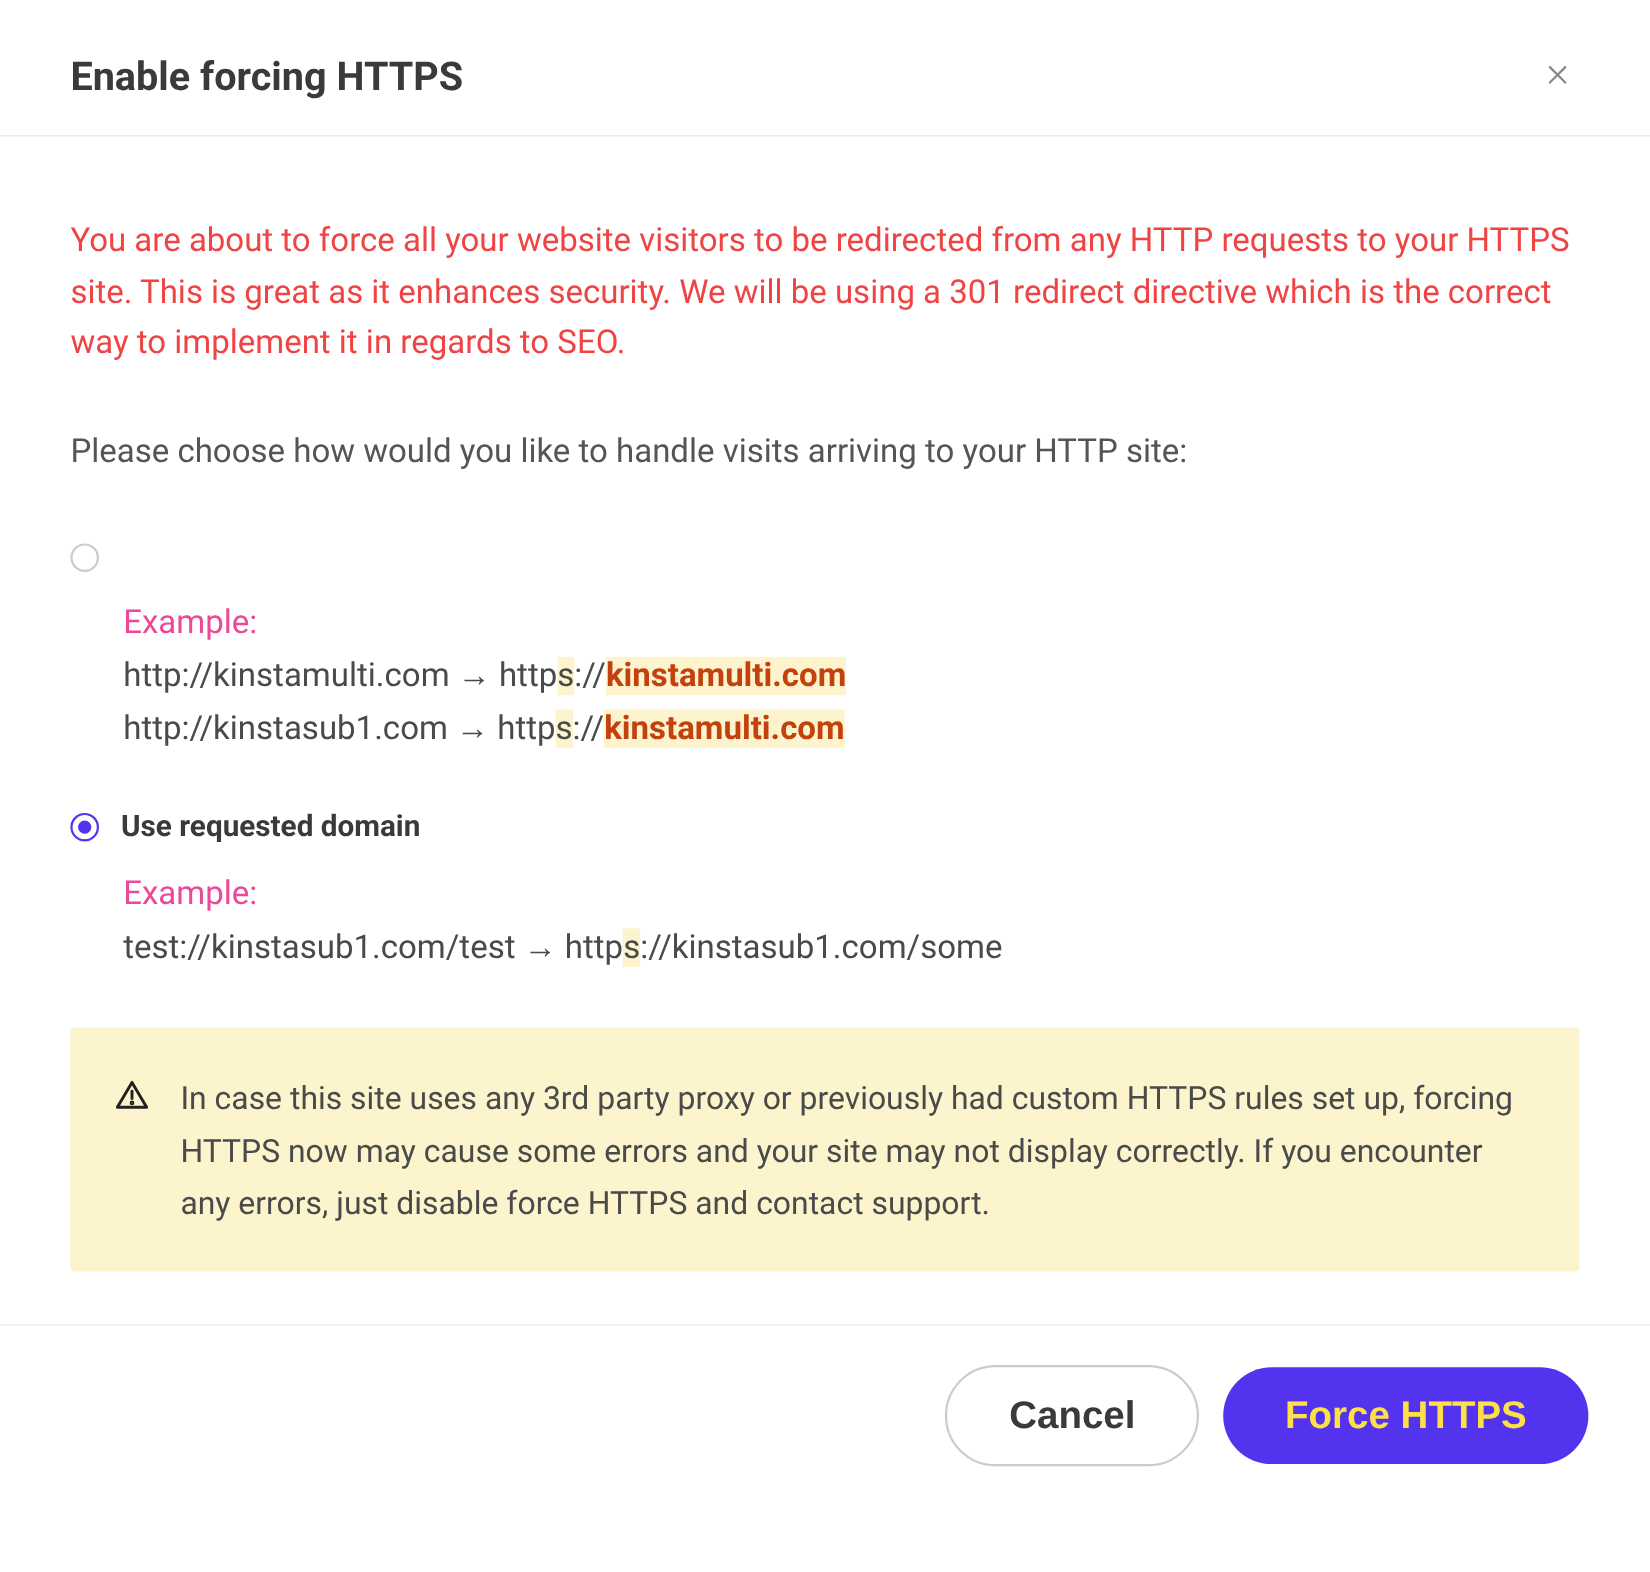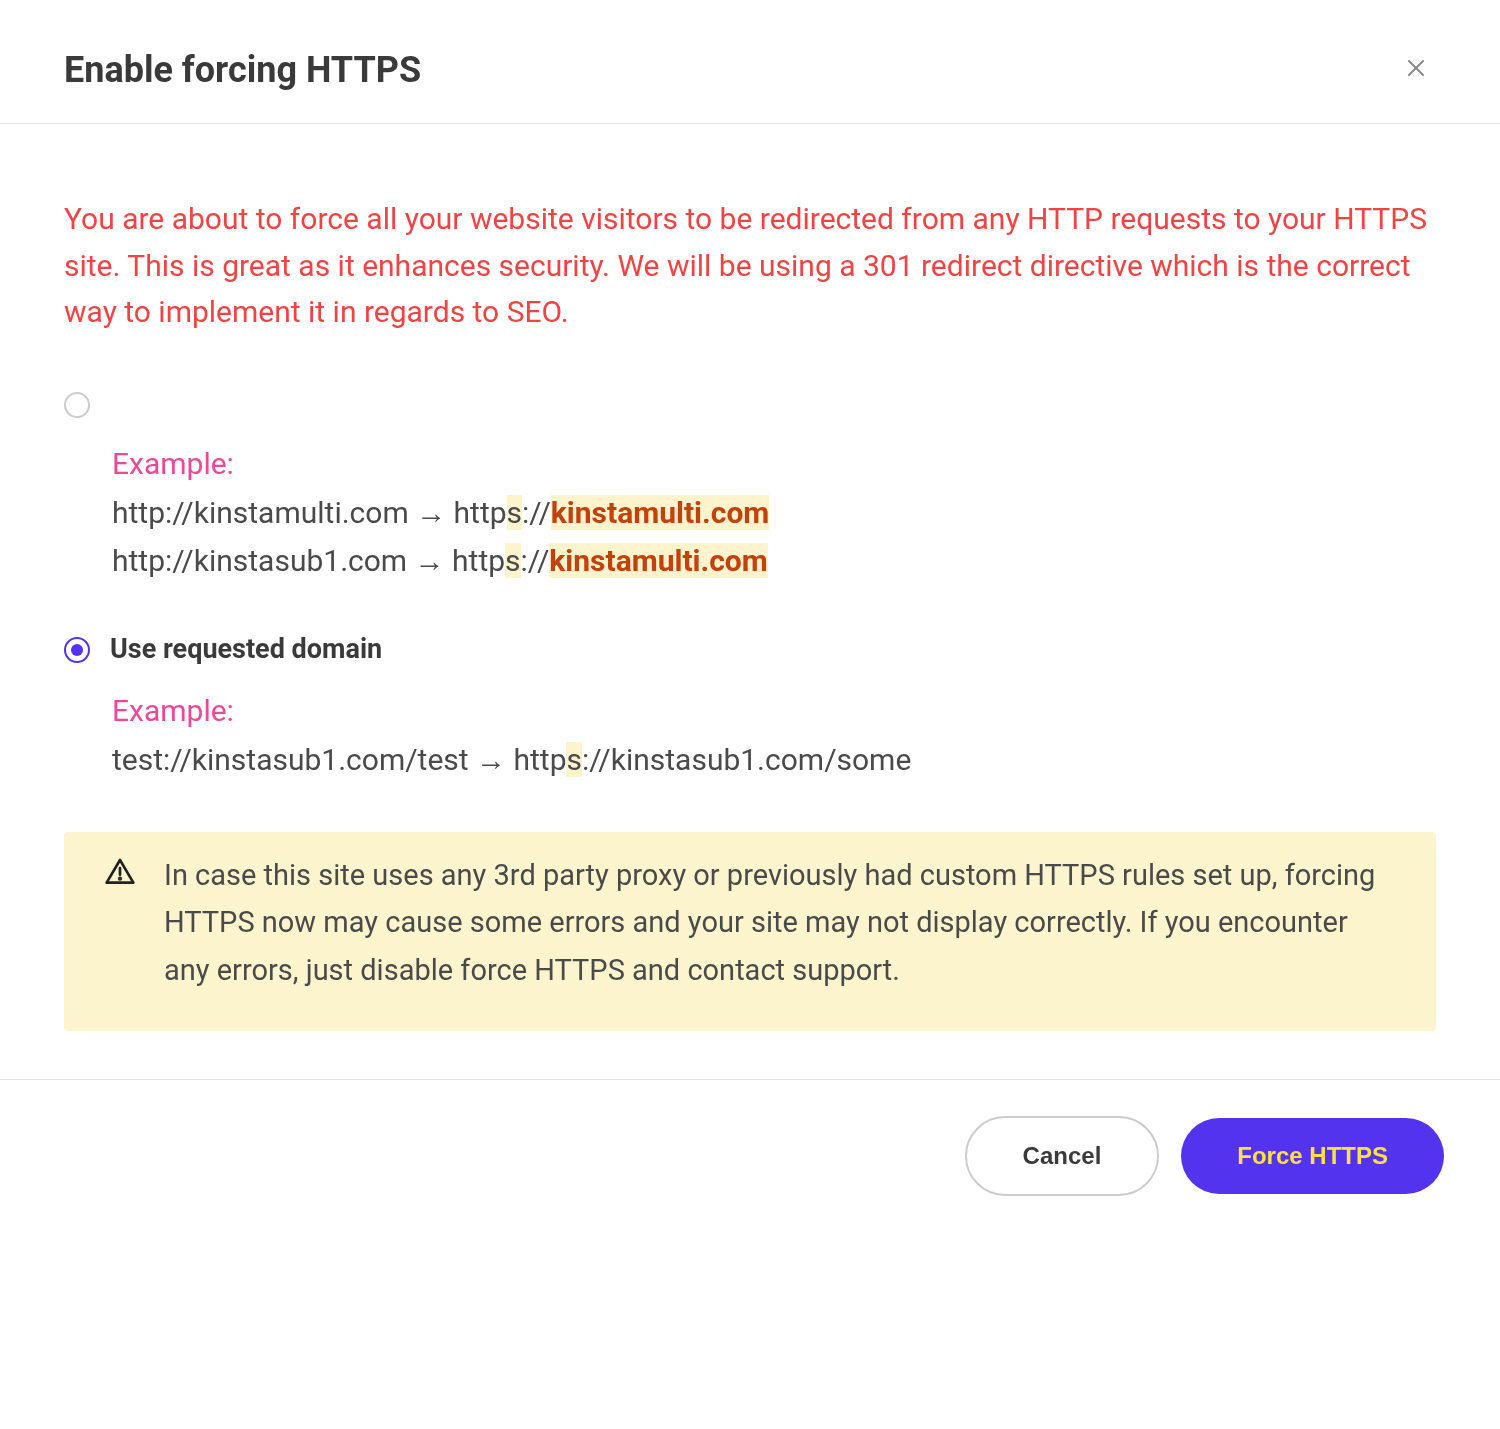--- a/index.html
+++ b/index.html
@@ -119,21 +119,21 @@
     .highlight-domain {
       background: #fdf3cd;
       font-weight: 700;
       color: #c2410c;
     }
     .warning-box {
       display: flex;
       align-items: flex-start;
       gap: 28px;
       background: #fcf4cc;
-      padding: 20px 56px 36px 40px;
+      padding: 42px 56px 36px 40px;
       border-radius: 4px;
       margin-top: 48px;
     }
     .warning-icon {
       flex-shrink: 0;
       margin-top: 4px;
     }
     .warning-icon svg {
       width: 32px;
       height: 32px;
@@ -145,21 +145,21 @@
     }
     .modal-footer {
       display: flex;
       justify-content: flex-end;
       align-items: center;
       gap: 22px;
       padding: 36px 56px 64px 56px;
       border-top: 1px solid #e5e5e5;
     }
     .btn {
-      font-size: 24px;
+      font-size: 35px;
       font-weight: 600;
       padding: 24px 56px;
       border-radius: 999px;
       cursor: pointer;
       border: none;
     }
     .btn-secondary {
       background: #ffffff;
       color: #3a3a3a;
       border: 2px solid #cccccc;
@@ -180,20 +180,21 @@
         <svg viewBox="0 0 24 24" fill="none" stroke="currentColor" stroke-width="2" stroke-linecap="round">
           <line x1="5" y1="5" x2="19" y2="19"></line>
           <line x1="19" y1="5" x2="5" y2="19"></line>
         </svg>
       </span>
     </button>
   </div>
 
   <div class="modal-body">
     <p class="description">You are about to force all your website visitors to be redirected from any HTTP requests to your HTTPS site. This is great as it enhances security. We will be using a 301 redirect directive which is the correct way to implement it in regards to SEO.</p>
+    <p class="subdescription">Please choose how would you like to handle visits arriving to your HTTP site:</p>
 
     <div class="radio-group">
       <div class="radio-option">
         <input type="radio" name="traffic" class="radio-input" id="radio-primary" style="">
       </div>
       <div class="example-block">
         <div class="example-label">Example:</div>
         <div class="example-line">
           <span>http://kinstamulti.com → http</span><span class="highlight-s">s</span><span>://</span><span class="highlight-domain">kinstamulti.com</span>
         </div>

